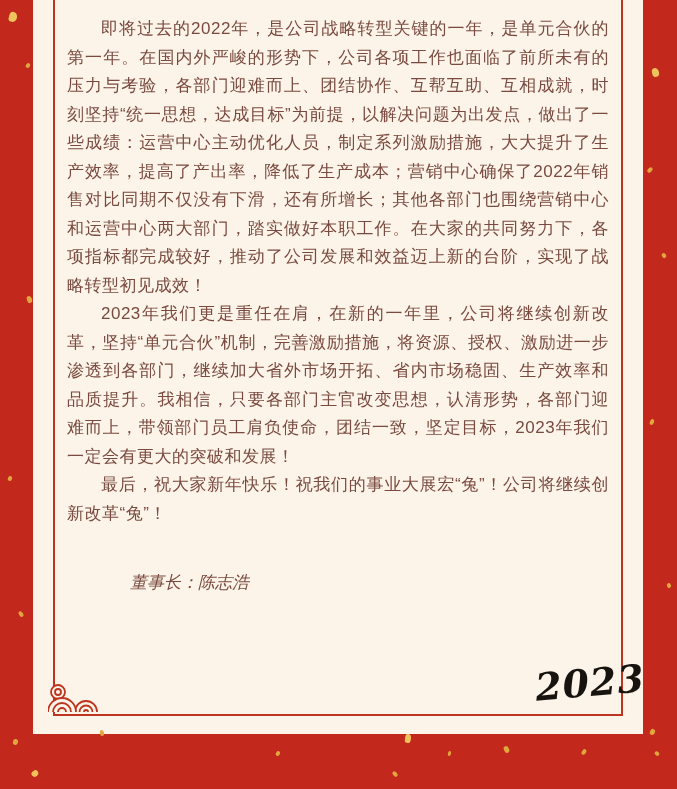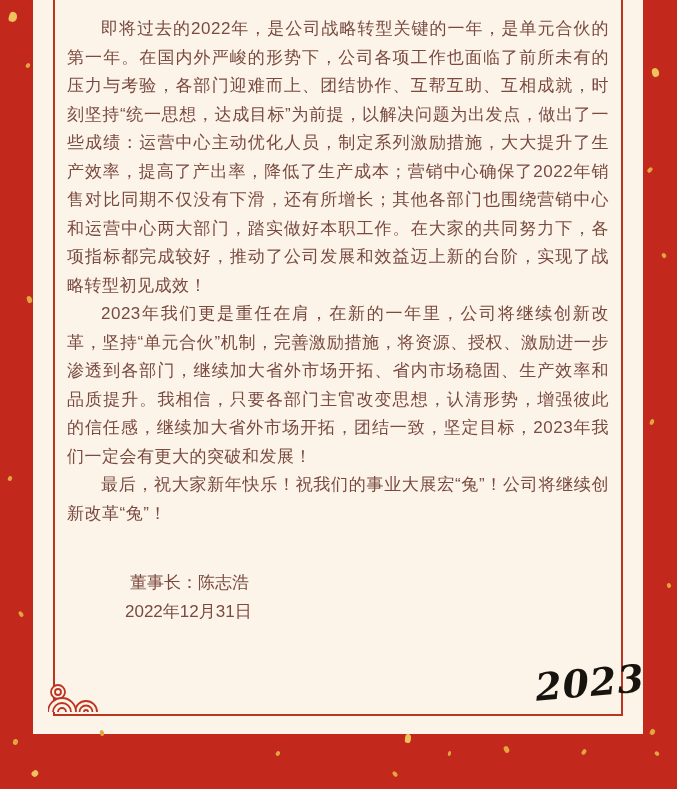--- a/index.html
+++ b/index.html
@@ -25,21 +25,21 @@
     color:#7a4a40;
     margin-top:12px;
   }
   .content p {
     margin:0; text-indent:2em;
     font-size:17px; line-height:28.5px;
     letter-spacing:0.5px;
     text-align:justify;
   }
   .signature { margin-top:40px; font-size:17px; line-height:29px; color:#7a4a40; }
-  .sig-signer { margin-left:63px; }
+  .sig-signer { margin-left:63px;font-style:italic; }
   .sig-date   { margin-left:58px; }
   .year-mark {
     position:absolute; left:502px; top:660px;
     font-family:"DejaVu Serif","Liberation Serif",serif;
     font-style:italic; font-weight:700; font-size:38px;
     color:#17140f; letter-spacing:1px;
     transform:rotate(-5deg);
   }
   .clouds { position:absolute; left:15px; top:678px; }
   .sp {
@@ -51,26 +51,25 @@
 </head>
 <body>
 
 <div class="page">
 
   <div class="panel">
     <div class="inner-border"></div>
 
     <div class="content">
       <p>即将过去的2022年，是公司战略转型关键的一年，是单元合伙的第一年。在国内外严峻的形势下，公司各项工作也面临了前所未有的压力与考验，各部门迎难而上、团结协作、互帮互助、互相成就，时刻坚持“统一思想，达成目标”为前提，以解决问题为出发点，做出了一些成绩：运营中心主动优化人员，制定系列激励措施，大大提升了生产效率，提高了产出率，降低了生产成本；营销中心确保了2022年销售对比同期不仅没有下滑，还有所增长；其他各部门也围绕营销中心和运营中心两大部门，踏实做好本职工作。在大家的共同努力下，各项指标都完成较好，推动了公司发展和效益迈上新的台阶，实现了战略转型初见成效！</p>
-      <p>2023年我们更是重任在肩，在新的一年里，公司将继续创新改革，坚持“单元合伙”机制，完善激励措施，将资源、授权、激励进一步渗透到各部门，继续加大省外市场开拓、省内市场稳固、生产效率和品质提升。我相信，只要各部门主官改变思想，认清形势，增强彼此的信任感，继续加大省外市场开拓，团结一致，坚定目标，2023年我们一定会有更大的突破和发展！</p>
+      <p>2023年我们更是重任在肩，在新的一年里，公司将继续创新改革，坚持“单元合伙”机制，完善激励措施，将资源、授权、激励进一步渗透到各部门，继续加大省外市场开拓、省内市场稳固、生产效率和品质提升。我相信，只要各部门主官改变思想，认清形势，各部门迎难而上，带领部门员工肩负使命，团结一致，坚定目标，2023年我们一定会有更大的突破和发展！</p>
       <p>最后，祝大家新年快乐！祝我们的事业大展宏“兔”！公司将继续创新改革“兔”！</p>
 
       <div class="signature">
         <div class="sig-signer">董事长：陈志浩</div>
-        <div class="sig-date">2022年12月31日</div>
       </div>
     </div>
 
     <span class="year-mark">2023</span>
 
     <svg class="clouds" width="56" height="36" viewBox="0 0 56 36">
       <defs>
         <clipPath id="cloudClip">
             <rect x="0" y="0" width="56" height="34"></rect>
           </clipPath>

